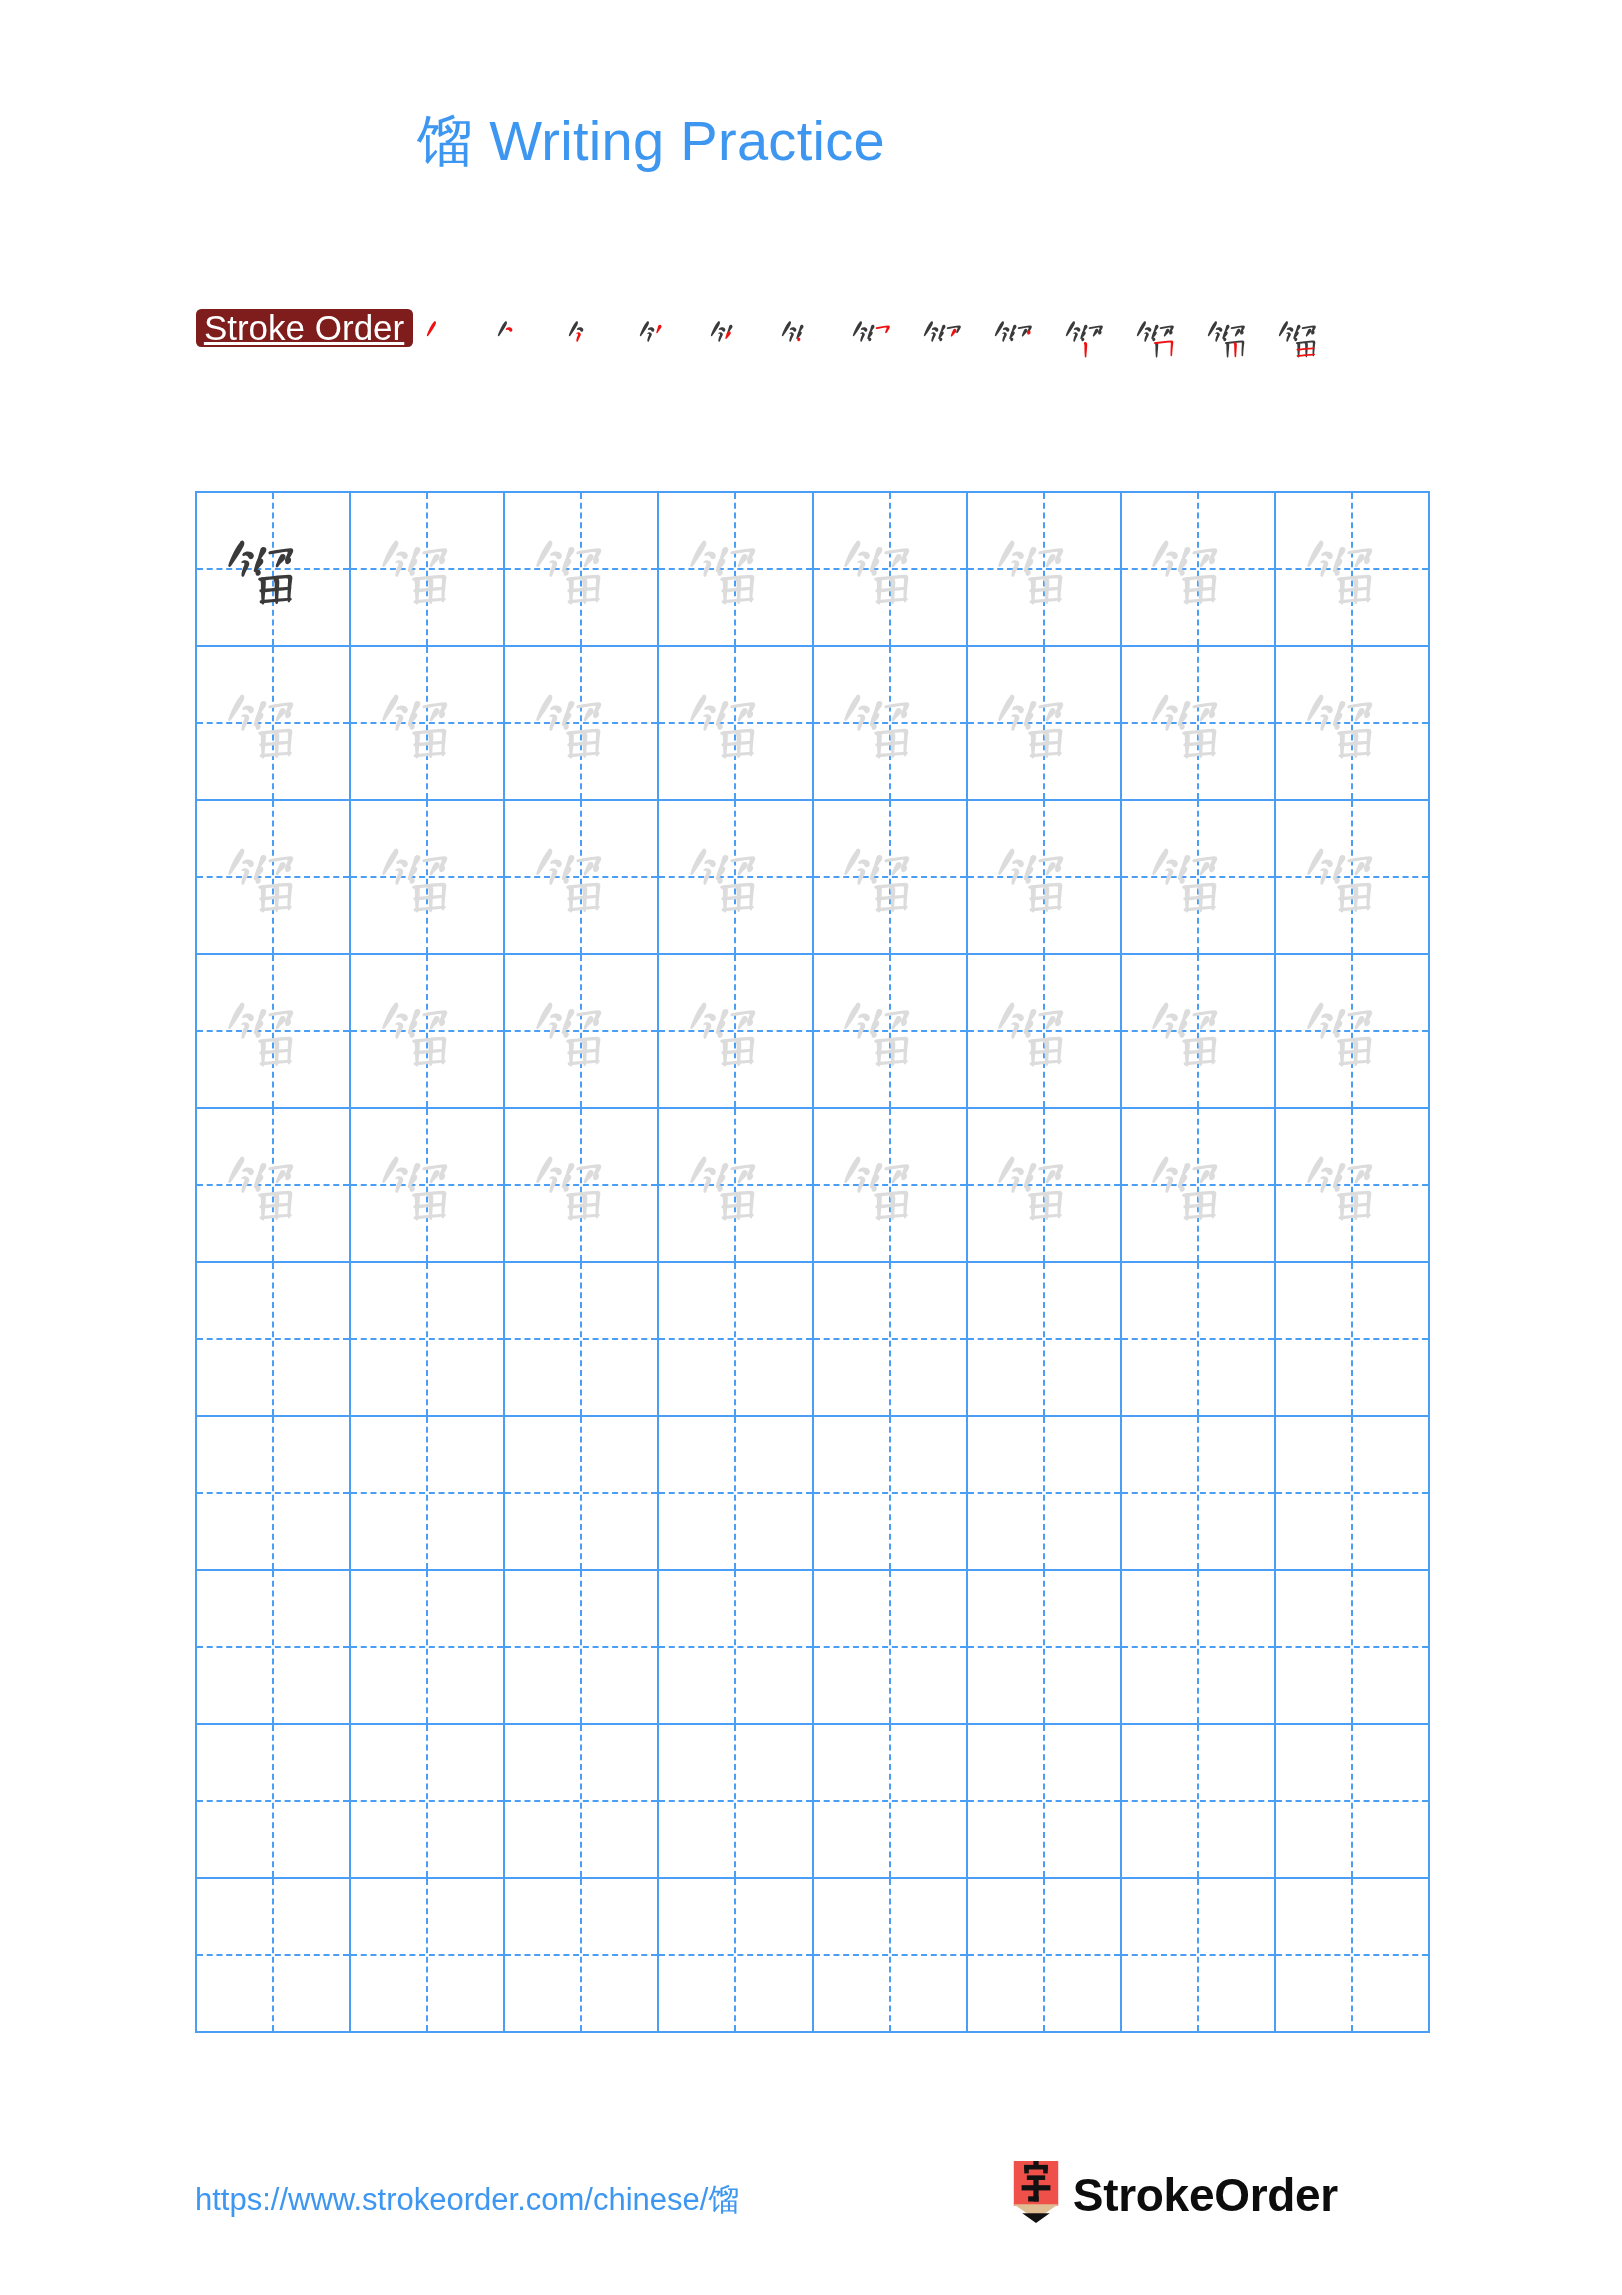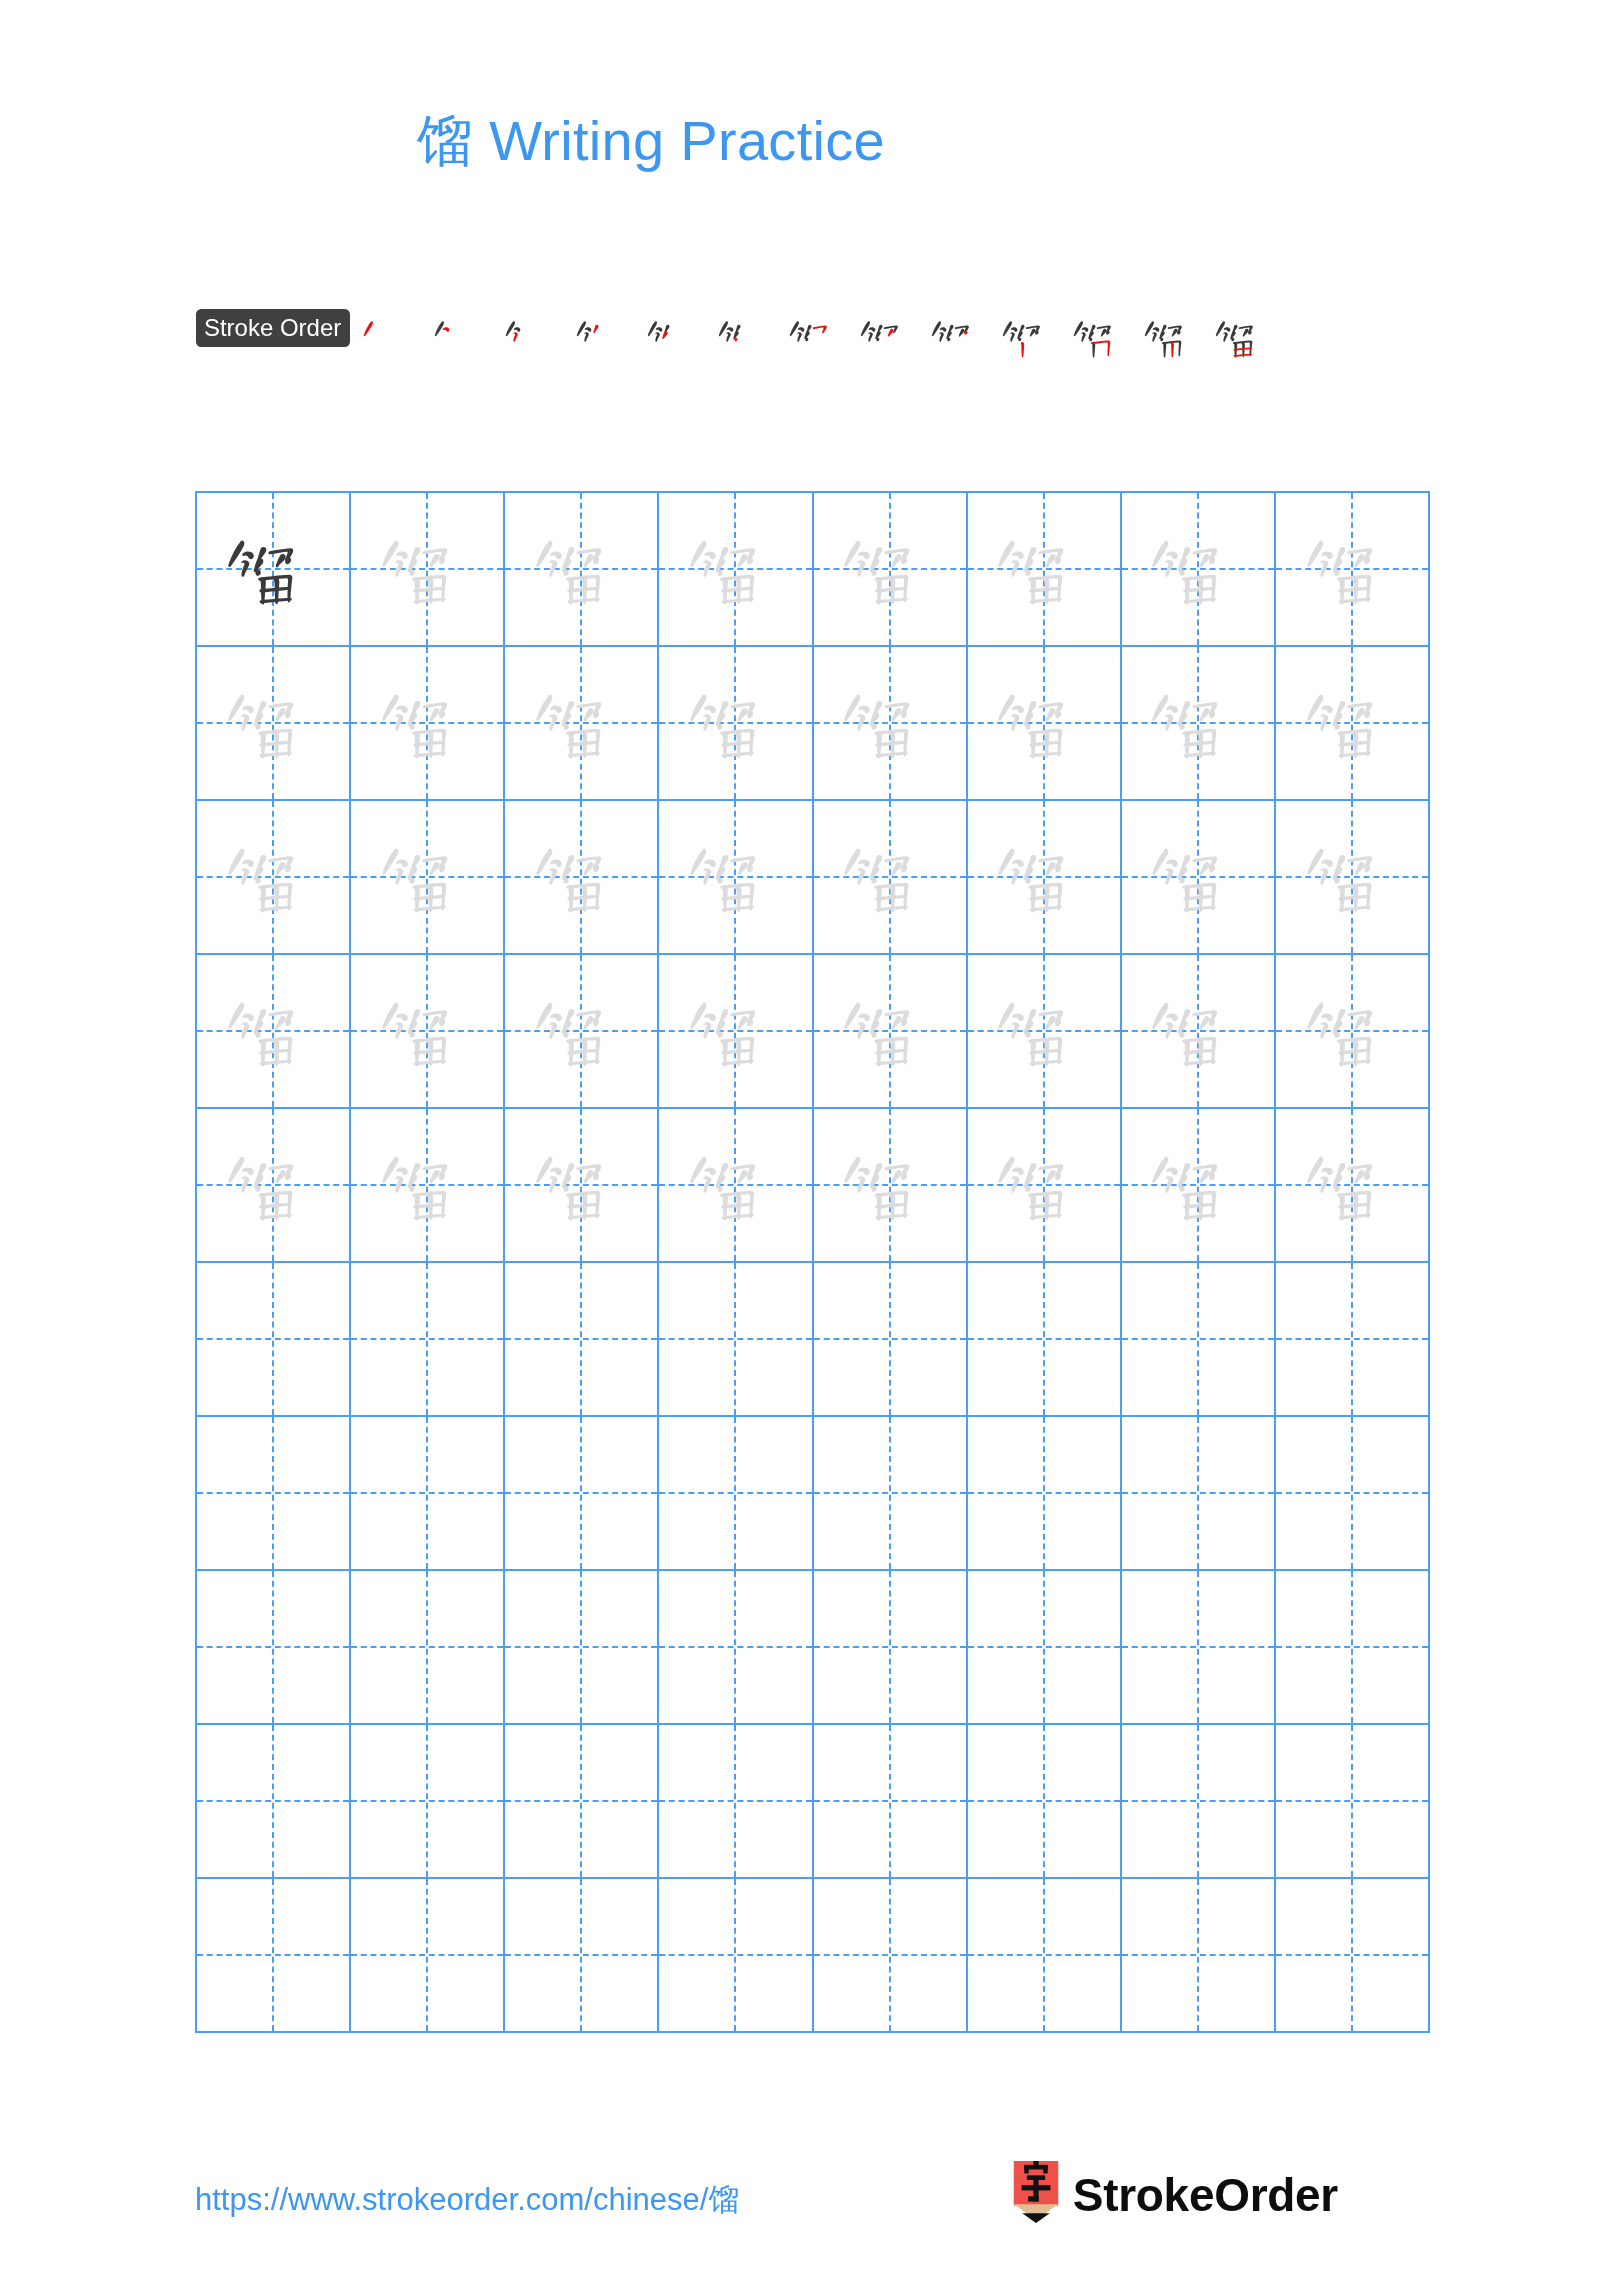--- a/index.html
+++ b/index.html
@@ -44,31 +44,32 @@
   #stroke-order-row {
     display: flex;
     flex-wrap: wrap;
     align-items: flex-start;
     gap: 0;
   }
   #stroke-order-badge {
     display: inline-flex;
     align-items: center;
     justify-content: center;
-    background: #404040;
+    background: #7f1d1d;
     color: #ffffff;
     border-radius: 5.2px;
     height: 38px;
     padding: 0 9.2px 0 7.9px;
-    font-size: 24px;
+    font-size: 35px;
     line-height: 1;
     font-weight: 400;
     margin: 6.5px 3.9px 7.9px 0;
     box-sizing: border-box;
     white-space: nowrap;
+    text-decoration: underline;
   }
   .stroke-step {
     width: 71px;
     height: 71px;
     position: relative;
     flex: 0 0 auto;
     overflow: visible;
   }
   .stroke-step svg {
     width: 71px;

